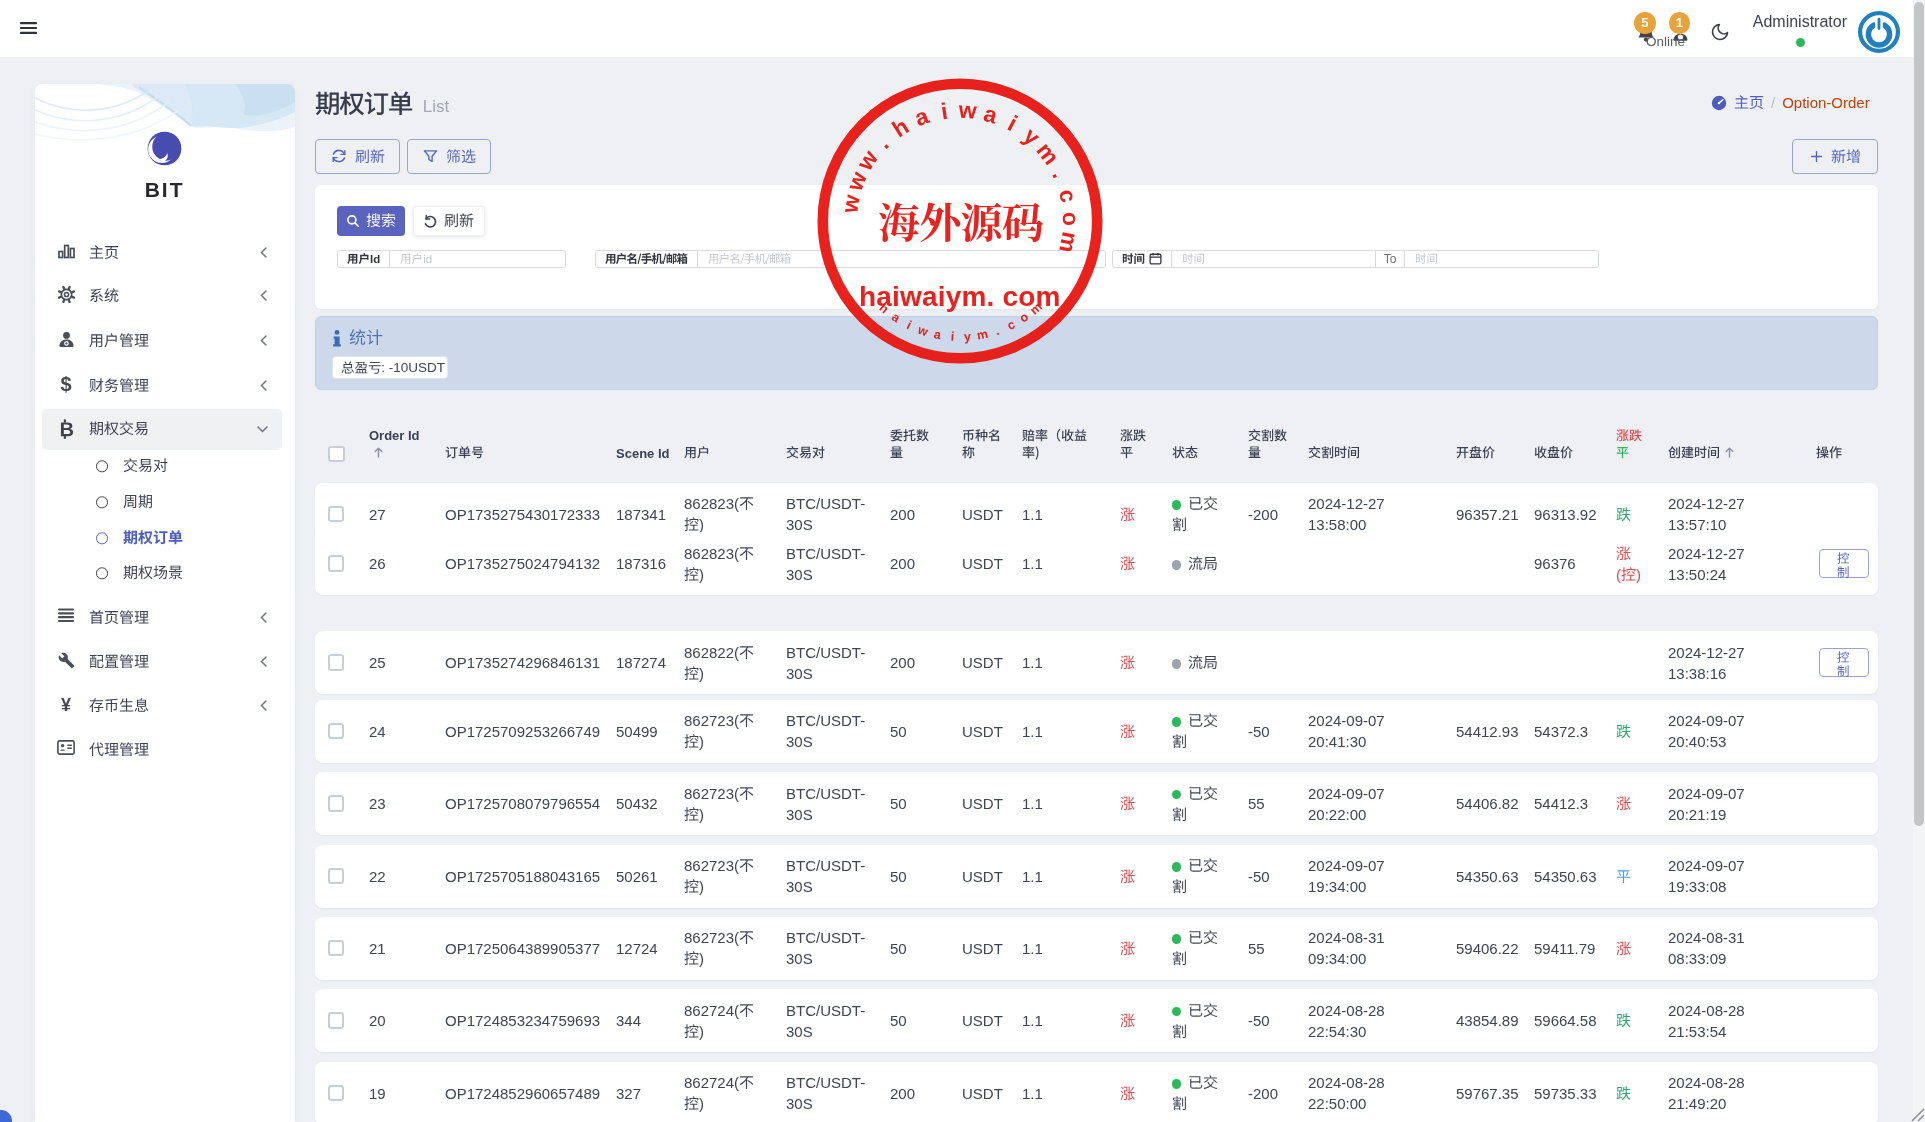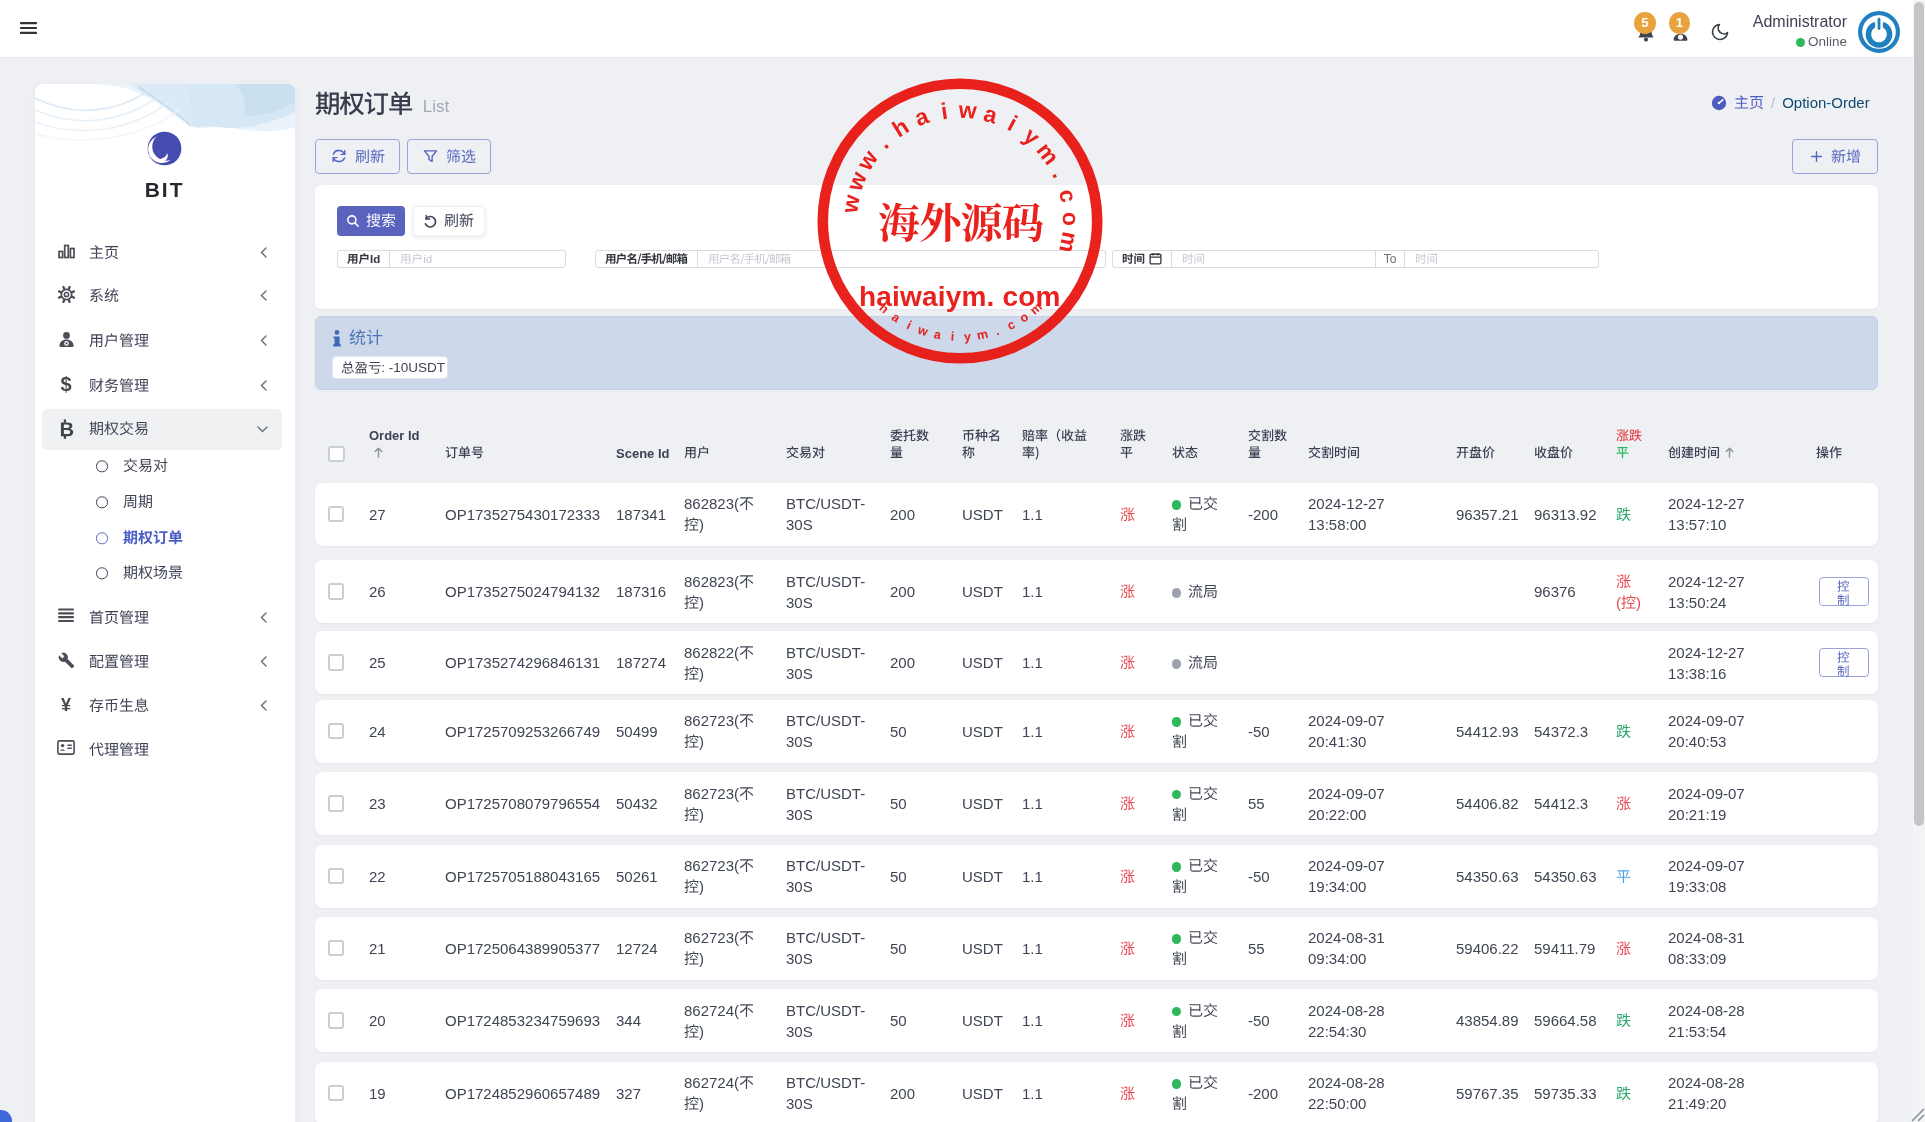--- a/index.html
+++ b/index.html
@@ -155,21 +155,21 @@
       <circle cx="8.5" cy="4.2" r="3.9"></circle>
       <path d="M8.5 8.7c-4 0-6.6 2.4-6.9 5.8 0 .8.5 1.3 1.3 1.3h11.2c.8 0 1.3-.5 1.3-1.3-.3-3.4-2.9-5.8-6.9-5.8z"></path>
       <circle cx="8.5" cy="12.1" r="2.6" fill="#fff"></circle>
     </svg>
     <div class="abs" style="left:1668.5px;top:12px;width:21.5px;height:21.5px;border-radius:50%;background:#e8a33d;color:#fff;font-size:13px;font-weight:bold;text-align:center;line-height:21.5px">1</div>
     <svg class="abs" style="left:1710px;top:22px" width="20" height="20" viewBox="0 0 24 24" fill="none" stroke="#3a4047" stroke-width="2" stroke-linecap="round" stroke-linejoin="round">
       <path d="M21 12.79A9 9 0 1 1 11.21 3 7 7 0 0 0 21 12.79z"></path>
     </svg>
     <div class="abs" style="left:1646px;top:13px;width:201px;text-align:right;font-size:16px;color:#3f4254">Administrator</div>
     <span class="abs" style="left:1796px;top:37.5px;width:9px;height:9px;border-radius:50%;background:#2eb85c"></span>
-    <div class="abs" style="left:1646px;top:34px;width:201px;text-align:right;font-size:13.5px;color:#5a5e68">Online</div>
+    <div class="abs" style="left:1646px;top:34px;width:201px;text-align:left;font-size:13.5px;color:#5a5e68">Online</div>
     <svg class="abs" style="left:1858px;top:11px" width="42" height="42" viewBox="0 0 42 42">
 <circle cx="21" cy="21" r="21" fill="#fff"></circle>
 <circle cx="21" cy="21" r="18.9" fill="none" stroke="#2180c0" stroke-width="4.2"></circle>
 <path d="M26.3 14.2 A10.6 10.6 0 1 1 15.7 14.2" fill="none" stroke="#2180c0" stroke-width="5.4" stroke-linecap="round"></path>
 <rect x="18.4" y="5.6" width="5.2" height="14.6" rx="2.6" fill="#2180c0" stroke="#fff" stroke-width="2.4"></rect>
 </svg>
   </div>
 <div class="sidebar">
     <svg class="abs" style="left:0;top:0;border-radius:8px 8px 0 0" width="260" height="60" viewBox="0 0 260 60">
 <path d="M60 0 H260 V43 C240 50 215 47 198 44 C180 41 165 47 156 42 C142 34 118 13 96 6 C84 2 72 1 60 0 Z" fill="#ebf3fa"></path>
@@ -402,21 +402,21 @@
       <path d="M8 8 L11.8 4.8" stroke="#fff" stroke-width="1.6" stroke-linecap="round"></path>
       <circle cx="8" cy="8" r="1.3" fill="#fff"></circle>
     </svg>
     <span><svg style="vertical-align:-2.4px" width="30.0" height="15.3" viewBox="0 0 30.0 15.3">
         <g fill="#4e5ec2" transform="translate(0,12.90) scale(0.01500,-0.01500)">
           <use href="#gr4E3B" x="0"></use>
           <use href="#gr9875" x="1000"></use>
         </g>
       </svg></span>
     <span style="color:#b9bdc6">/</span>
-    <span style="color:#0c4a6e">Option-Order</span>
+    <span style="color:#c2410c">Option-Order</span>
   </div>
 <div class="obtn" style="left:315px;top:139px;width:85px">
     <svg width="16" height="16" viewBox="0 0 16 16" fill="none" stroke="#5565be" stroke-width="1.6" stroke-linecap="round">
       <path d="M13.6 6.3 A6 6 0 0 0 2.5 6.0"></path>
       <path d="M2.4 9.7 A6 6 0 0 0 13.5 10.0"></path>
       <path d="M13.8 2.6 V6.4 H10.0" stroke-width="1.4"></path>
       <path d="M2.2 13.4 V9.6 H6.0" stroke-width="1.4"></path>
     </svg>
     <svg style="vertical-align:-2.4px" width="30.0" height="15.3" viewBox="0 0 30.0 15.3">
       <g fill="#5565be" transform="translate(0,12.90) scale(0.01500,-0.01500)">
@@ -751,21 +751,21 @@
     <div class="cell" style="left:993.3px;top:10.5px;">2024-12-27<br>13:58:00</div>
     <div class="cell" style="left:1141.3px;top:21.0px;">96357.21</div>
     <div class="cell" style="left:1219.3px;top:21.0px;">96313.92</div>
     <div class="cell" style="left:1301.3px;top:21.0px;"><svg style="vertical-align:-2.4px" width="15.0" height="15.3" viewBox="0 0 15.0 15.3">
         <g fill="#2aa76b" transform="translate(0,12.90) scale(0.01500,-0.01500)">
           <use href="#gr8DCC" x="0"></use>
         </g>
       </svg></div>
     <div class="cell" style="left:1353.3px;top:10.5px;">2024-12-27<br>13:57:10</div>
   </div>
-<div class="row" style="top:560px">
+<div class="row" style="top:532px">
     <div class="cb" style="left:13.3px;top:23px"></div>
     <div class="cell" style="left:54.3px;top:21.0px;">26</div>
     <div class="cell" style="left:130.3px;top:21.0px;">OP1735275024794132</div>
     <div class="cell" style="left:301.3px;top:21.0px;">187316</div>
     <div class="cell" style="left:369.3px;top:10.5px;">862823(<svg style="vertical-align:-2.4px" width="15.0" height="15.3" viewBox="0 0 15.0 15.3">
         <g fill="#3f4553" transform="translate(0,12.90) scale(0.01500,-0.01500)">
           <use href="#gr4E0D" x="0"></use>
         </g>
       </svg><br><svg style="vertical-align:-2.4px" width="15.0" height="15.3" viewBox="0 0 15.0 15.3">
         <g fill="#3f4553" transform="translate(0,12.90) scale(0.01500,-0.01500)">

